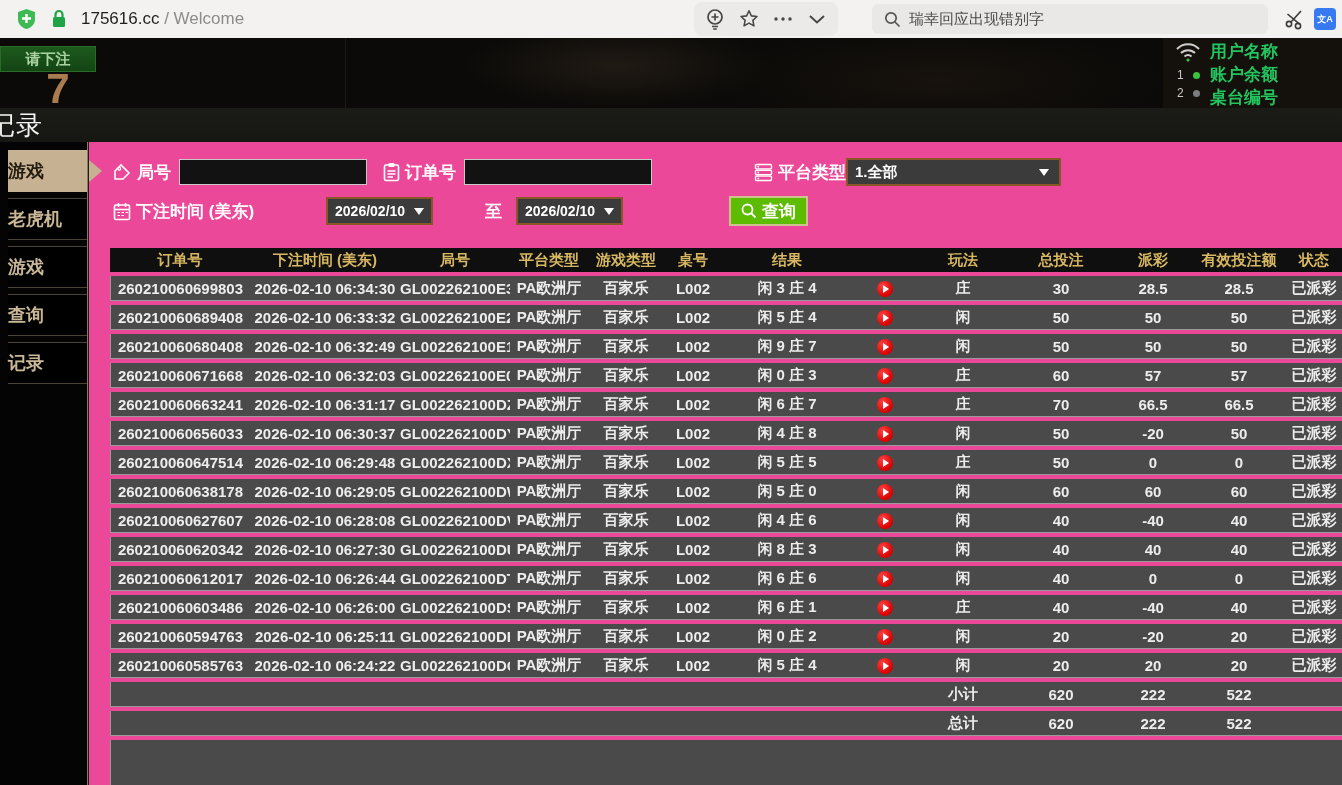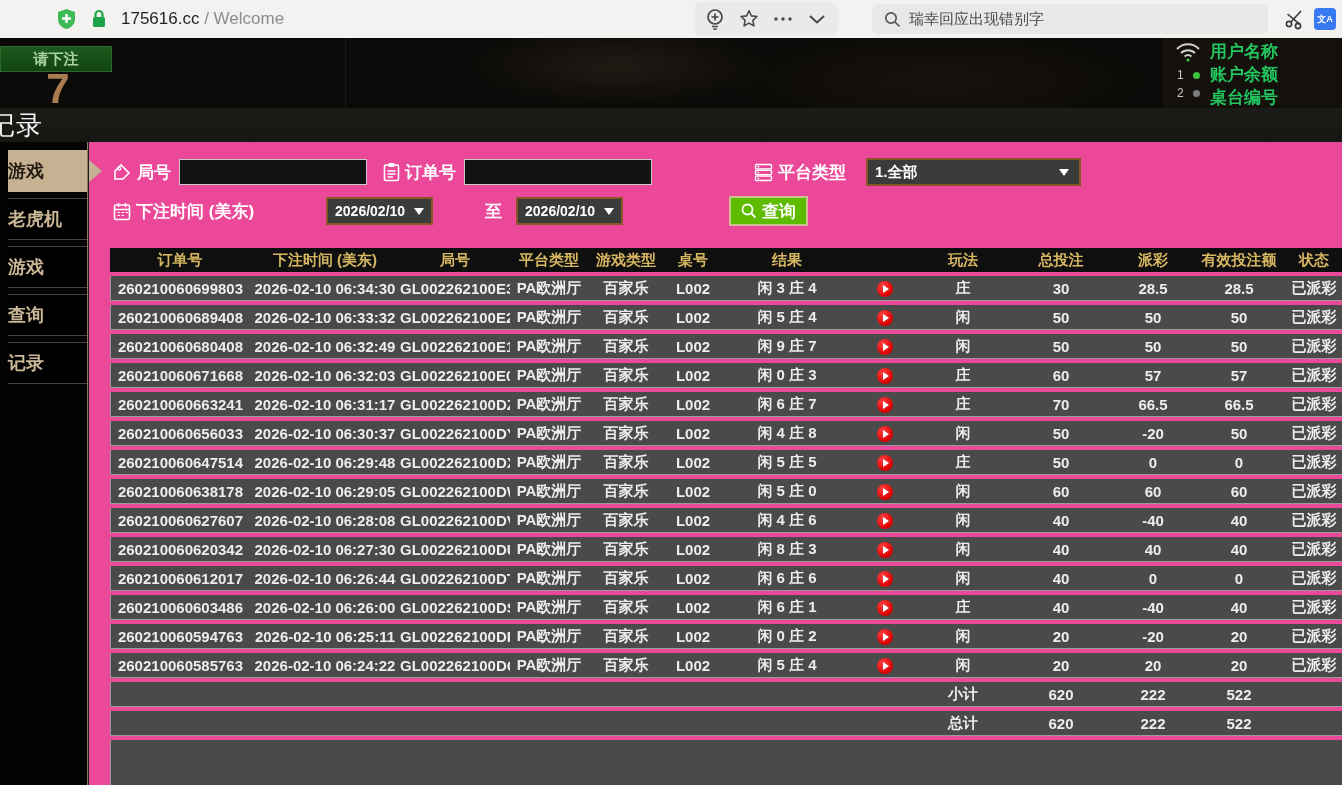--- a/index.html
+++ b/index.html
@@ -1,37 +1,37 @@
 <!DOCTYPE html>
 <html style="--accent-green: #5dbb00; --status-paid: #2bd62b; --payout-positive: #e01f30; --payout-negative: #4ae314; --totals-yellow: #e6e313; --header-gold: #d7b761; --active-tab-bg: #c6b292; --date-border: #8a5527;"><head>
 <meta charset="utf-8">
 <style>
   html,body{margin:0;padding:0;background:#000;}
   body{font-family:"Liberation Sans","DejaVu Sans",sans-serif;}
   #screen{position:relative;width:1342px;height:785px;overflow:hidden;background:#1c1c1c;}
 
   
   .browser-bar{position:absolute;top:0;left:0;width:1342px;height:38px;background:#f3f2f0;display:flex;align-items:center;}
-  .bb-left{display:flex;align-items:center;gap:14px;padding-left:16px;margin-left:40px;}
+  .bb-left{display:flex;align-items:center;gap:14px;padding-left:16px;}
   .url-text{font-size:17px;color:#1f1f1f;white-space:nowrap;}
   .url-text .path{color:#8c8c8c;}
   .bb-iconbtn{display:flex;align-items:center;justify-content:center;width:34px;height:30px;border-radius:6px;}
   .bb-group{position:absolute;left:694px;top:2px;height:34px;display:flex;align-items:center;background:#eceae8;border-radius:8px;padding:0 4px;}
   .search-pill{position:absolute;left:872px;top:4px;width:396px;height:30px;background:#e9e8e6;border-radius:6px;display:flex;align-items:center;gap:8px;padding-left:12px;box-sizing:border-box;}
   .search-pill .q-text{font-size:15px;color:#4a4a4a;white-space:nowrap;overflow:hidden;}
   .bb-right{position:absolute;right:6px;top:4px;display:flex;align-items:center;gap:2px;}
   .translate-badge{width:22px;height:22px;border-radius:4px;background:#3779f0;color:#fff;font-size:9px;font-weight:700;display:flex;align-items:center;justify-content:center;line-height:1;}
 
   
   .video-strip{position:absolute;top:38px;left:0;width:1342px;height:70px;background:
     radial-gradient(220px 60px at 46% 40%, #201a14 0%, rgba(0,0,0,0) 70%),
     radial-gradient(300px 70px at 70% 60%, #17120d 0%, rgba(0,0,0,0) 75%),
     #0b0a08;overflow:hidden;}
   .video-divider{position:absolute;left:345px;top:0;width:1px;height:70px;background:#1d1813;}
-  .bet-box{position:absolute;left:0;top:8px;width:112px;height:26px;background:linear-gradient(#1d5a1d,#134413);border:1px solid #2a6b2a;box-sizing:border-box;display:flex;align-items:center;justify-content:center;font-size:15px;font-weight:700;color:#a9d4a0;}
+  .bet-box{position:absolute;left:0;top:8px;width:96px;height:26px;background:linear-gradient(#1d5a1d,#134413);border:1px solid #2a6b2a;box-sizing:border-box;display:flex;align-items:center;justify-content:center;font-size:15px;font-weight:700;color:#a9d4a0;}
   .countdown{position:absolute;left:26px;top:30px;width:64px;text-align:center;font-size:42px;font-weight:700;color:#a87c4f;line-height:1.0;}
   .info-panel{position:absolute;left:1163px;top:0;width:179px;height:70px;background:#14110d;overflow:hidden;}
   .wifi-wrap{position:absolute;left:12px;top:4px;}
   .sig-row{position:absolute;left:14px;font-size:12px;color:#c9c9c9;display:flex;align-items:center;gap:9px;}
   .sig-dot{width:7px;height:7px;border-radius:50%;}
   .sig-dot.on{background:#3cc23c;}
   .sig-dot.off{background:#7d7d7d;}
   .info-labels{position:absolute;left:47px;top:2px;width:132px;}
   .info-labels div{font-size:17px;font-weight:700;color:#22c55e;line-height:23px;white-space:nowrap;}
 
@@ -217,21 +217,21 @@
               <rect x="1.5" y="1.5" width="16" height="4.4" rx="1" fill="none" stroke="#fff" stroke-width="1.4"></rect>
               <rect x="1.5" y="7.3" width="16" height="4.4" rx="1" fill="none" stroke="#fff" stroke-width="1.4"></rect>
               <rect x="1.5" y="13.1" width="16" height="4.4" rx="1" fill="none" stroke="#fff" stroke-width="1.4"></rect>
               <circle cx="4.3" cy="3.7" r="0.9" fill="#fff"></circle>
               <circle cx="4.3" cy="9.5" r="0.9" fill="#fff"></circle>
               <circle cx="4.3" cy="15.3" r="0.9" fill="#fff"></circle>
             </svg>
         </span>
         <span>平台类型</span>
       </span>
-      <div class="dropdown" style="margin-left:20px;padding-left:7px;">
+      <div class="dropdown" style="margin-left:0;padding-left:7px;">
         <span>1.全部</span>
           <span class="caret"></span>
       </div>
     </div>
 
     <div class="filter-row r2">
       <span class="f-label">
         <span>
           <svg width="18" height="19" viewBox="0 0 18 19">
               <rect x="1.5" y="3" width="15" height="14.5" rx="1.5" fill="none" stroke="#fff" stroke-width="1.6"></rect>

